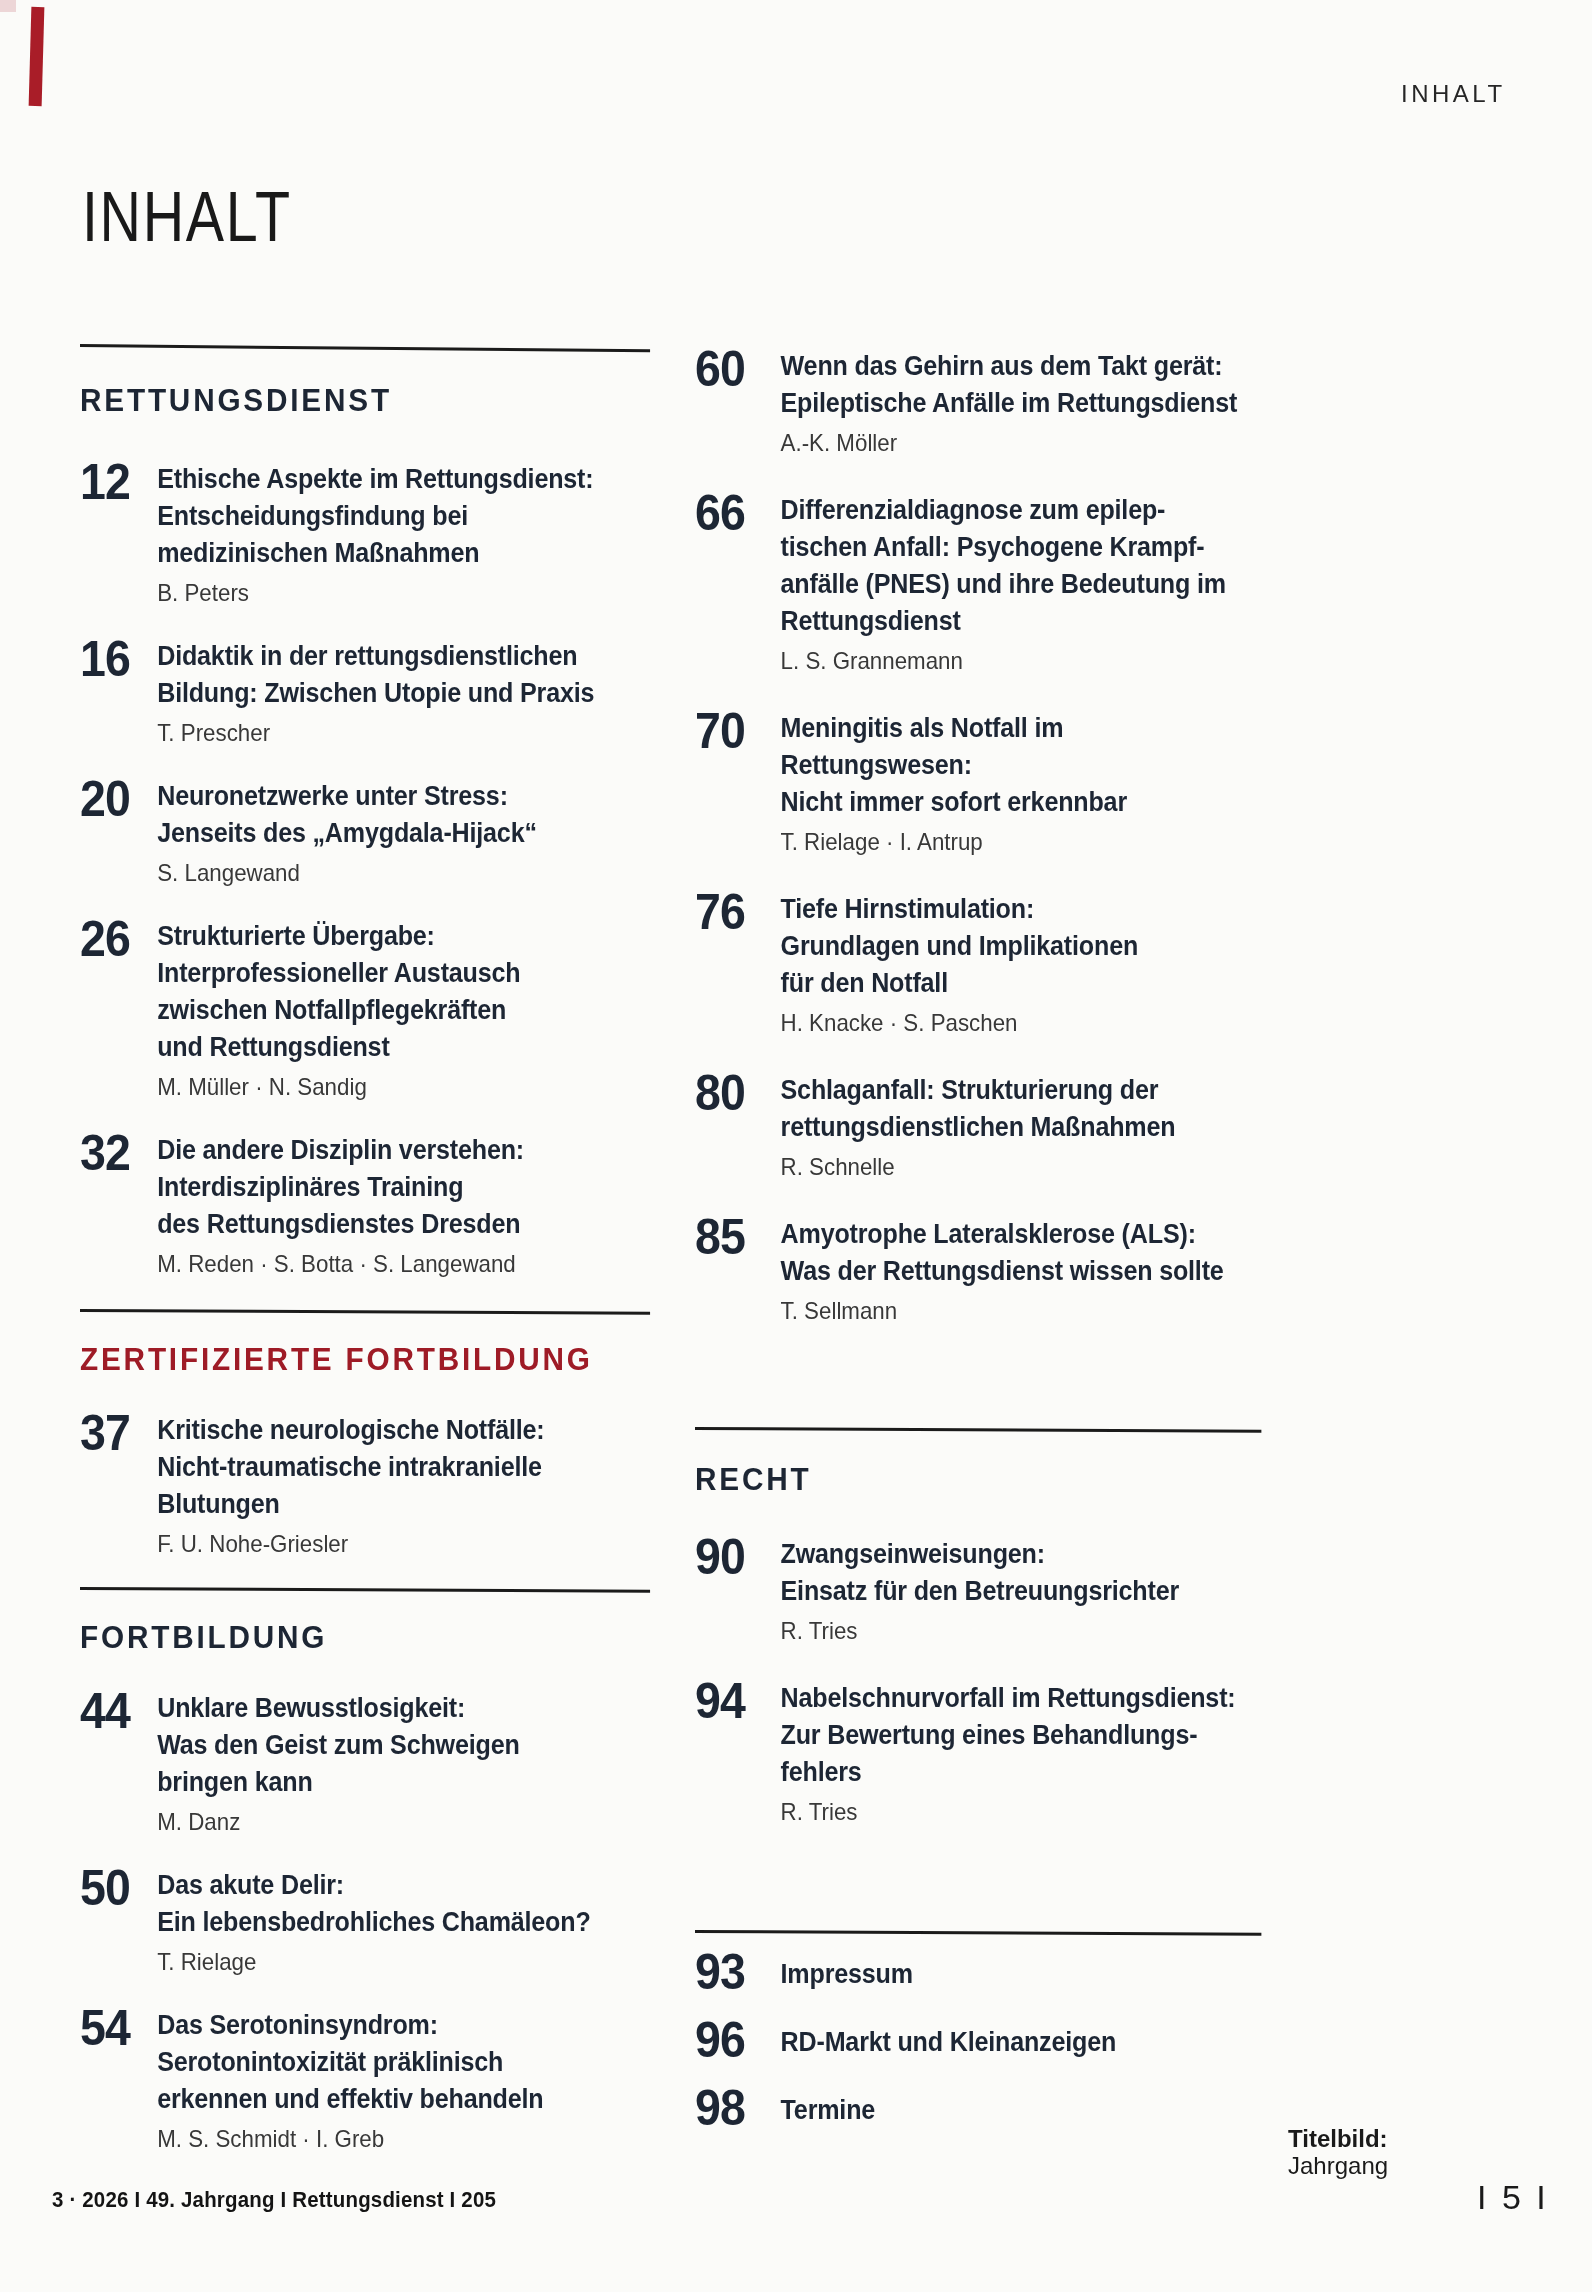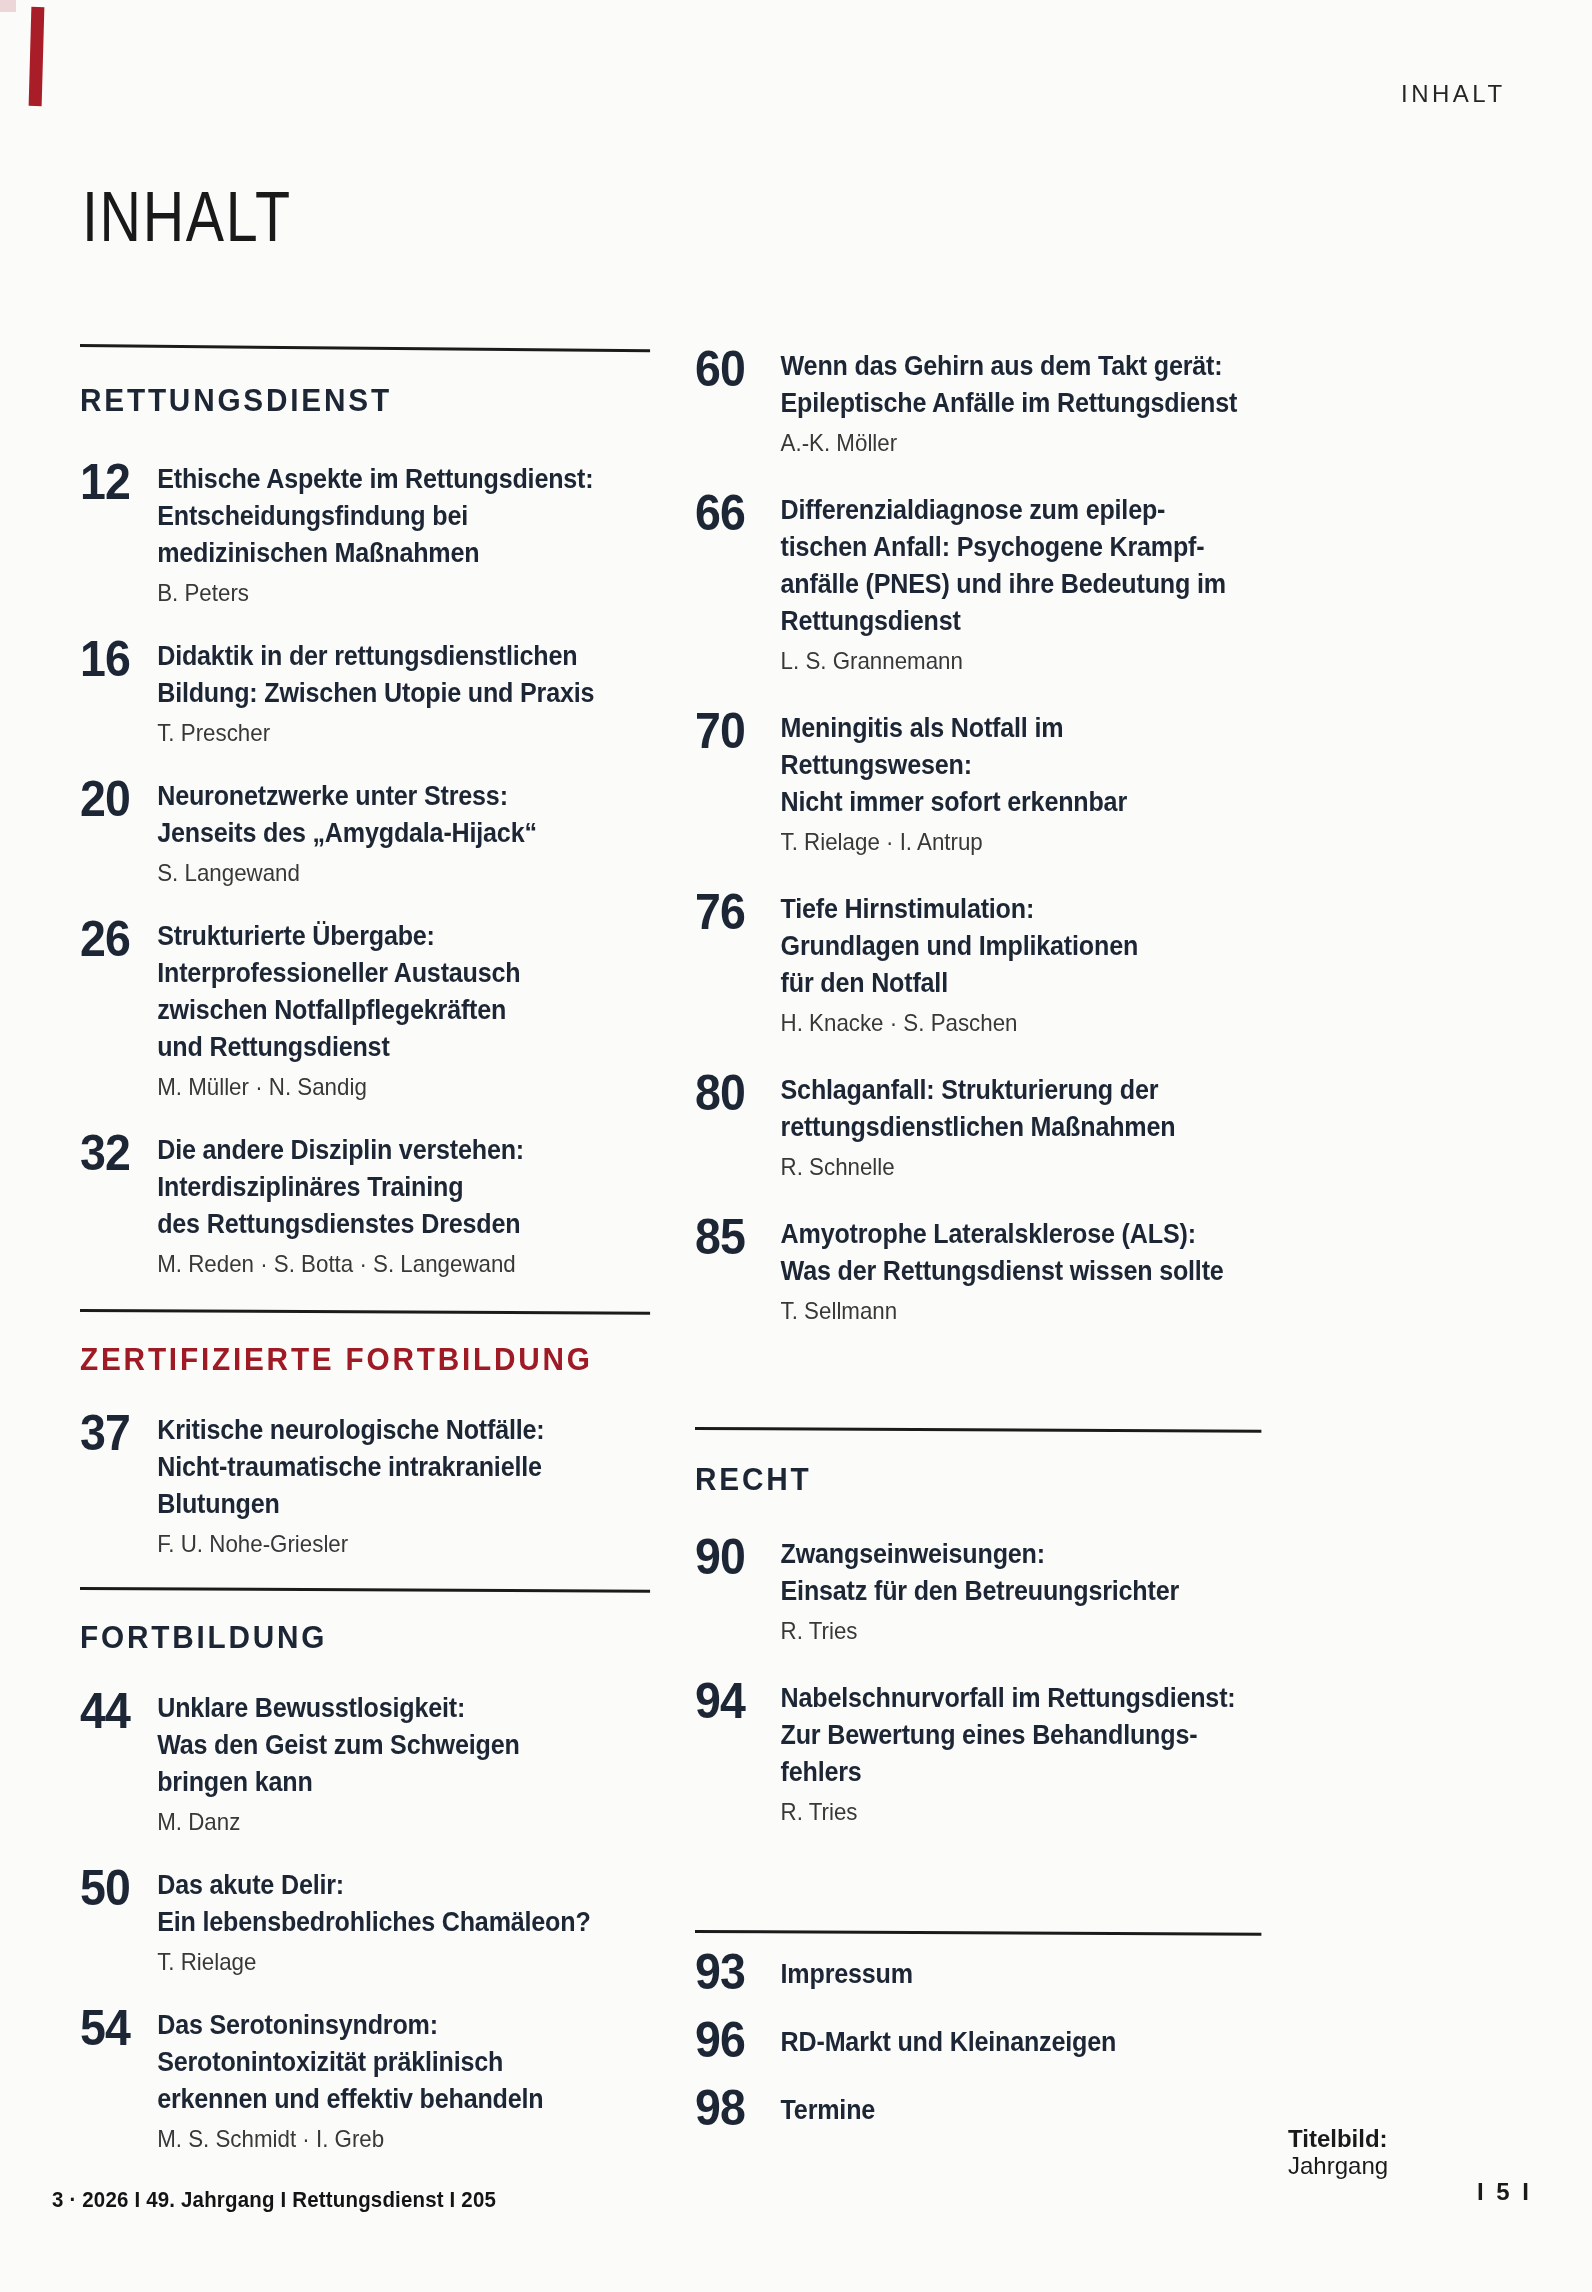--- a/index.html
+++ b/index.html
@@ -64,21 +64,21 @@
   .entry.simple .title{padding-top:9px;line-height:29px;white-space:nowrap;}
 
   
   .footer-issue{
     position:absolute;left:52px;top:2187px;
     font-size:22px;font-weight:bold;color:#141414;letter-spacing:0.2px;
     transform:scaleX(0.93);transform-origin:left top;white-space:nowrap;
   }
   .page-number{
     position:absolute;left:1477px;top:2178px;
-    font-size:24px;font-weight:700;letter-spacing:3px;color:#1a1a1a;white-space:nowrap;
+    font-size:34px;font-weight:400;letter-spacing:3px;color:#1a1a1a;white-space:nowrap;
   }
   .cover-credit{
     position:absolute;left:1288px;top:2090px;
     font-size:24px;line-height:27px;color:#1a1a1a;margin-top:35px;
   }
   .cover-credit .cc-label{font-weight:bold;}
 
   
   .mt14{margin-top:14px;} .mt18{margin-top:18px;} .mt28{margin-top:28px;}
   .mt30{margin-top:30px;} .mt32{margin-top:32px;}

